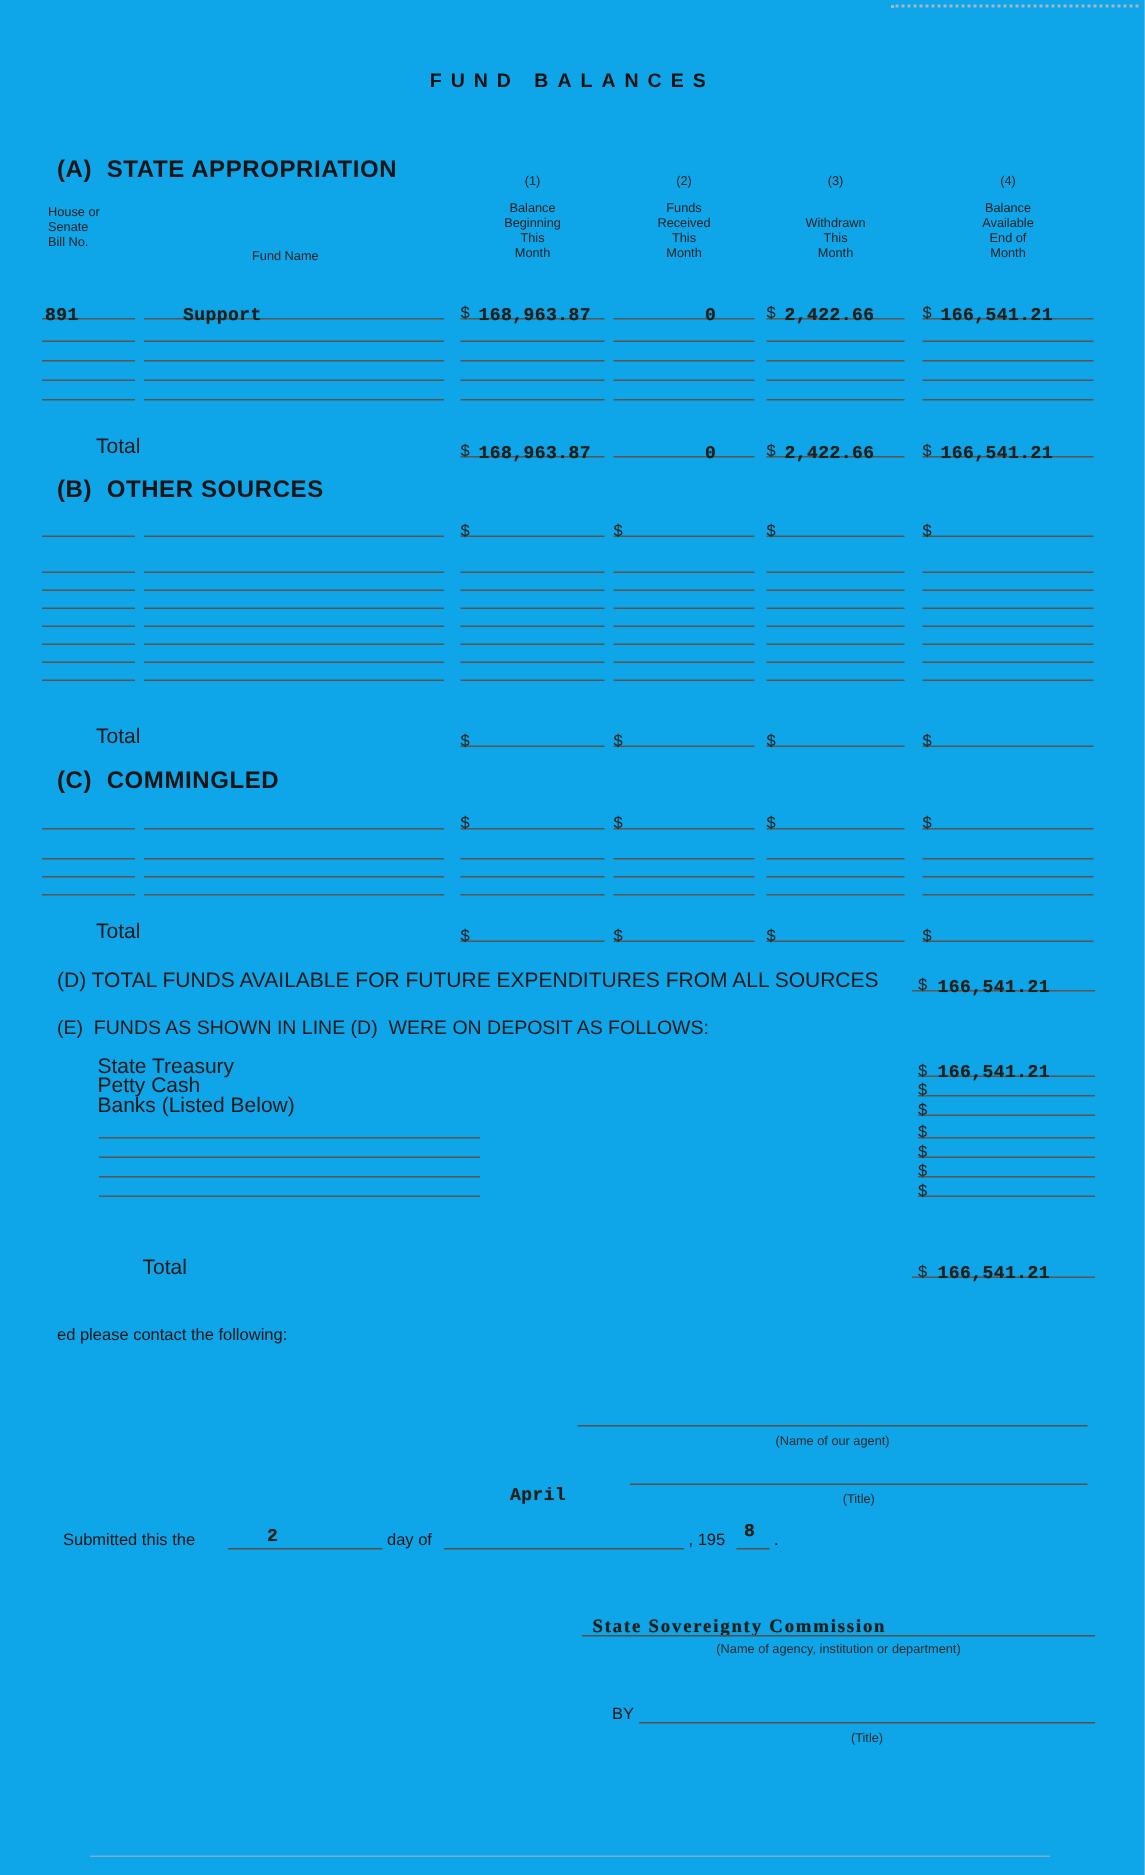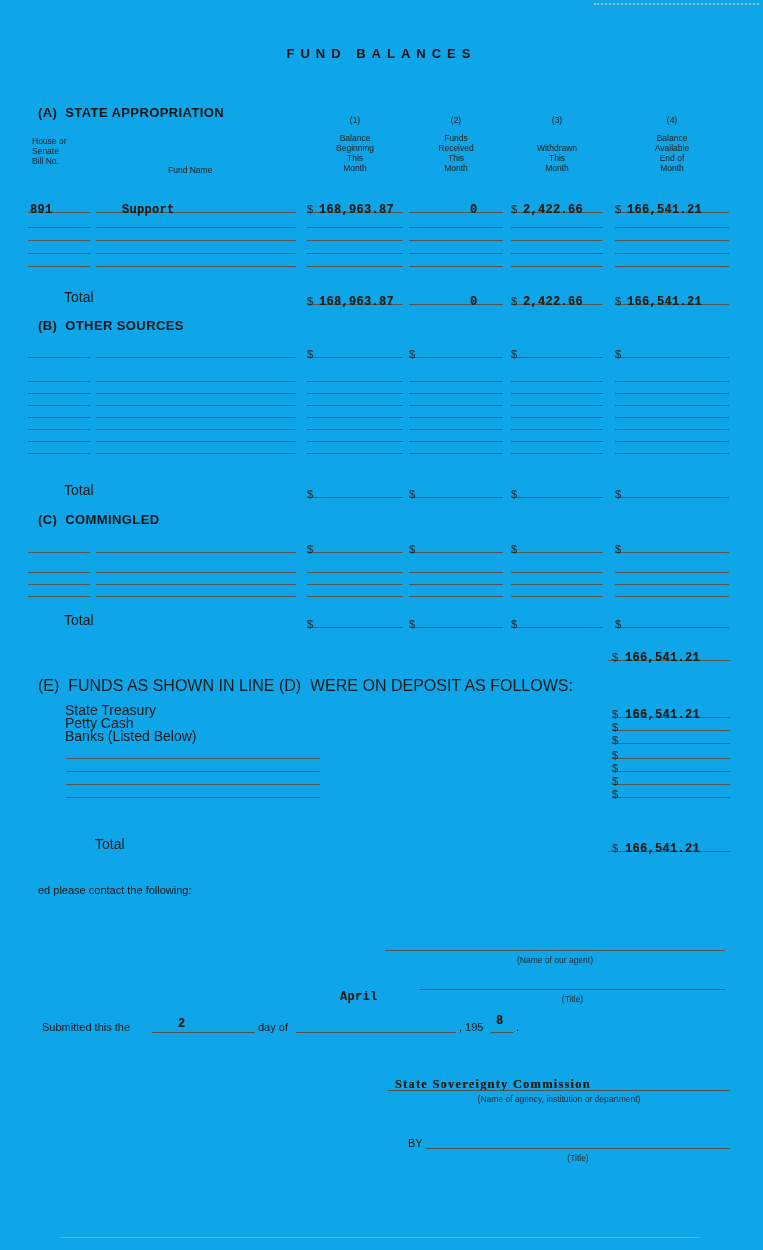--- a/index.html
+++ b/index.html
@@ -5,22 +5,22 @@
   * { margin:0; padding:0; box-sizing:border-box; }
   body { background:#d9d9d6; font-family:"Liberation Sans", sans-serif; }
   .page {
     position:relative; width:763px; height:1250px; margin:0 auto;
     background:#0ea5e9; color:#1c1c1c; overflow:hidden;
   }
   .title {
     position:absolute; top:46px; left:0; width:763px; text-align:center;
     font-size:13px; font-weight:bold; letter-spacing:6px; color:#111;
   }
-  .sechead { position:absolute; font-size:13px; font-weight:bold; white-space:pre; letter-spacing:0.4px; color:#151515; }
-  .plaincaps { position:absolute; font-size:16px; white-space:pre; color:#1a1a1a; }
+  .sechead { position:absolute; font-size:16px; font-weight:bold; white-space:pre; letter-spacing:0.4px; color:#151515; }
+  .plaincaps { position:absolute; font-size:13px; white-space:pre; color:#1a1a1a; }
   .smallhead { position:absolute; font-size:8.5px; line-height:10px; white-space:pre-line; color:#222; }
   .colhead {
     position:absolute; top:115px; height:58px;
     display:flex; flex-direction:column; justify-content:space-between; align-items:center;
     text-align:center; font-size:8.5px; line-height:10px; color:#222;
   }
   .colnum { display:block; }
   .collines { display:block; white-space:pre-line; }
   .frow { position:absolute; left:0; width:763px; height:14px;text-align:center; }
   .ln { position:absolute; bottom:0; height:0; border-bottom:1px solid #5a554e; }
@@ -292,20 +292,21 @@
       <i class="ln c2"></i>
       <i class="ln c3"></i>
       <i class="ln c4"></i>
     <span class="ds p1">$</span>
     <span class="ds p2">$</span>
     <span class="ds p3">$</span>
     <span class="ds p4">$</span>
   </div>
 
   <div class="frow" style="top:647px;">
+    <span class="lbl" style="left:38px;">(D)  TOTAL FUNDS AVAILABLE FOR FUTURE EXPENDITURES FROM ALL SOURCES</span>
     <i class="ln c-damt"></i>
     <span class="ds" style="left:612px;">$</span>
     <span class="typed" style="left:625px;">166,541.21</span>
   </div>
 
   <div class="plaincaps" style="top:677px; left:38px;">(E)  FUNDS AS SHOWN IN LINE (D)  WERE ON DEPOSIT AS FOLLOWS:</div>
 
   <div class="frow" style="top:704px;">
     <span class="lbl" style="left:65px;">State Treasury</span>
     <i class="ln c-eright"></i>

